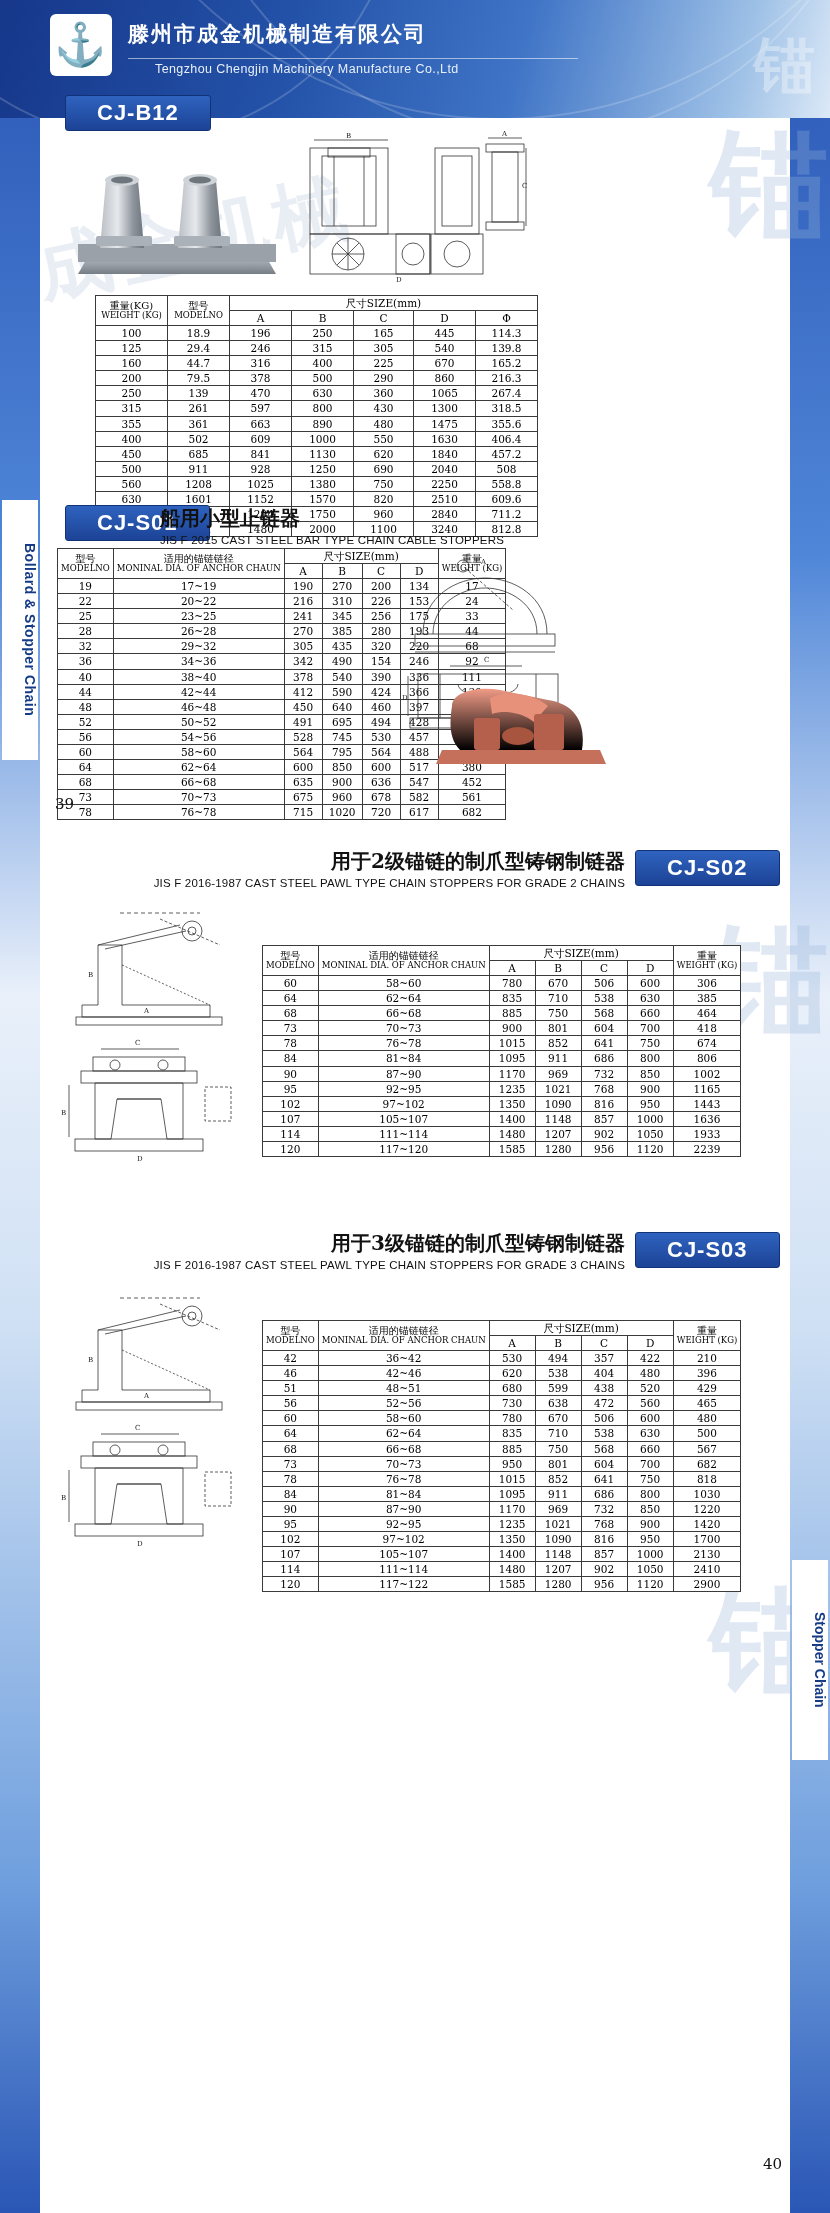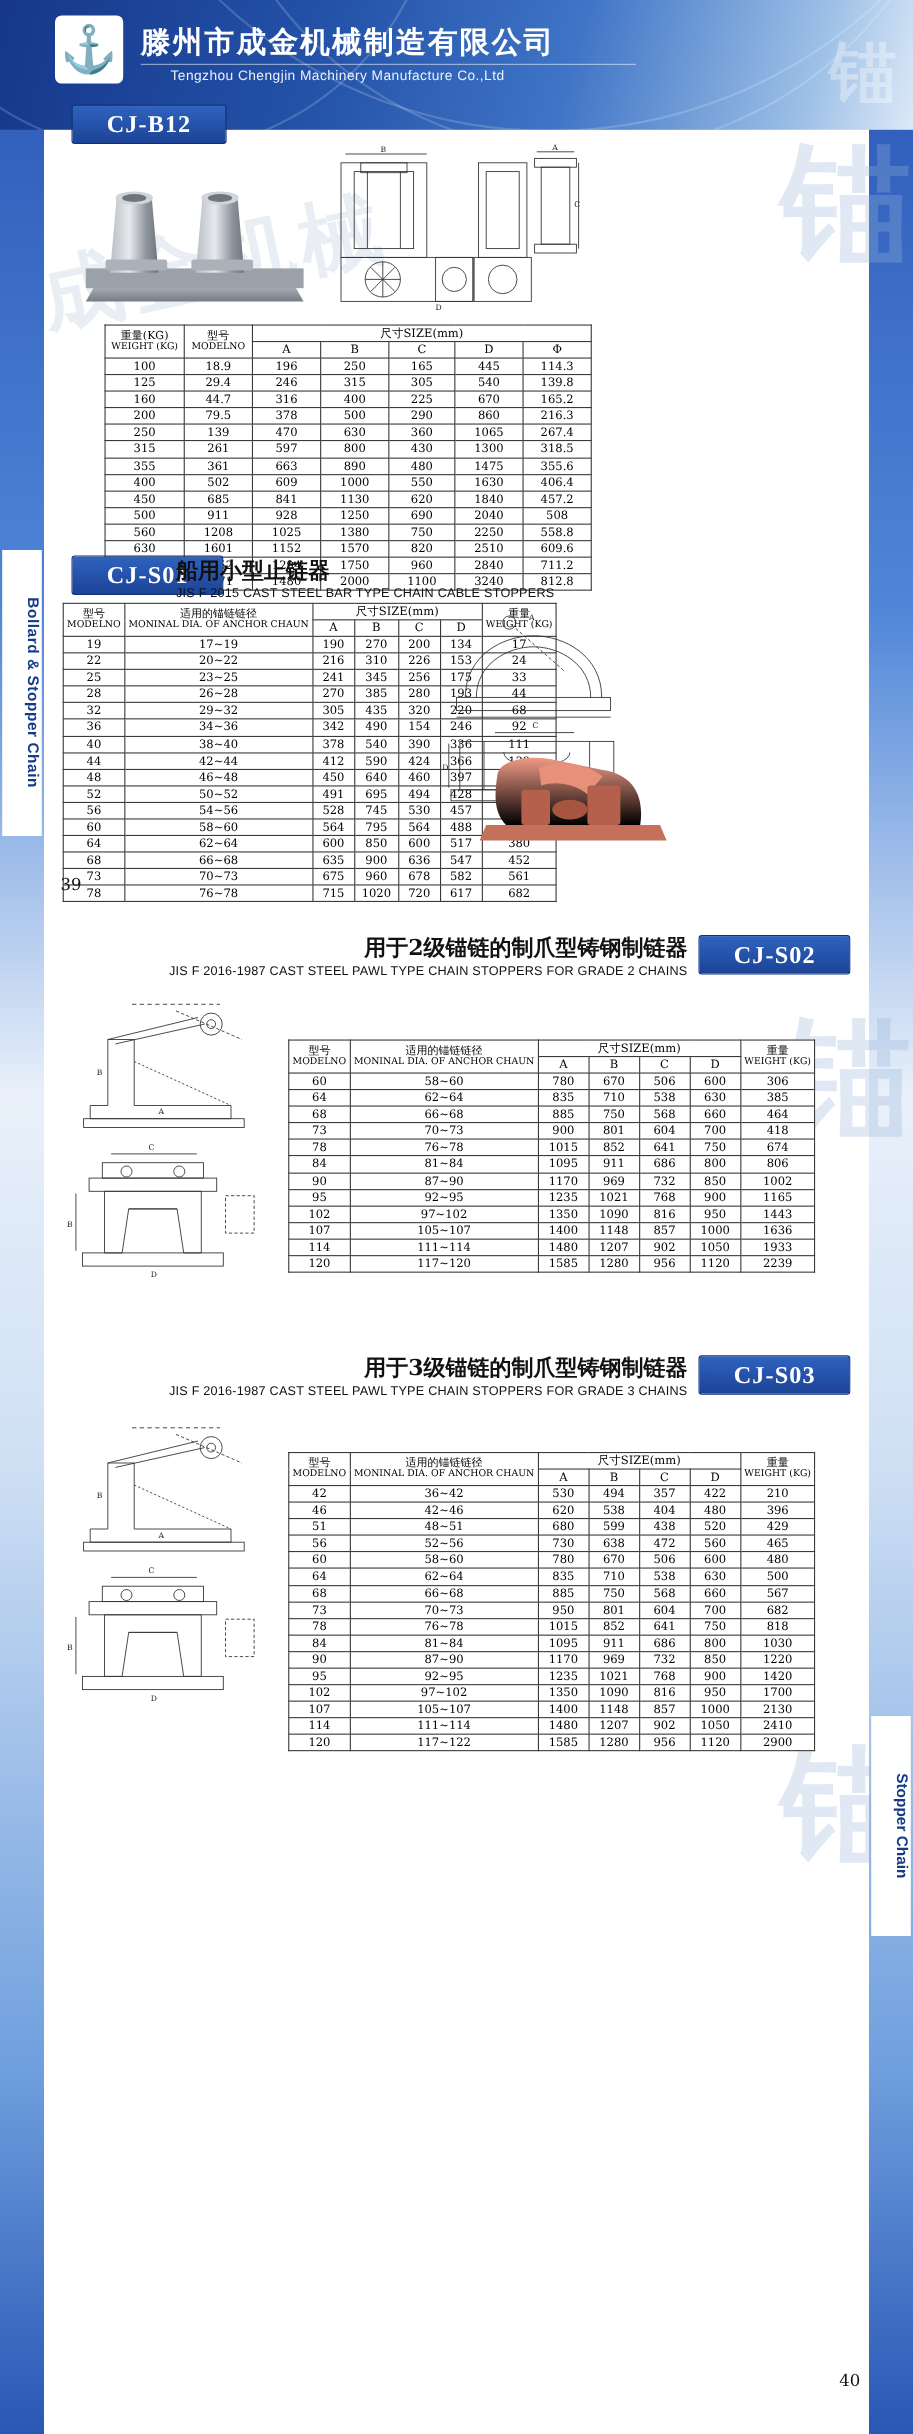--- a/index.html
+++ b/index.html
@@ -57,21 +57,21 @@
   }
   .logo-box {
     position:absolute; left:50px; top:14px; width:62px; height:62px;
     background:#fff; border-radius:6px;
     display:flex; align-items:center; justify-content:center;
   }
   .logo-anchor { font-size:42px; color:#12347f; line-height:1; }
   .company-cn {
     position:absolute; left:128px; top:20px;
     font-family:"DejaVu Serif", serif;
-    font-size:27px; color:#fff; font-weight:bold; letter-spacing:2px;
+    font-size:21px; color:#fff; font-weight:bold; letter-spacing:2px;
   }
   .company-en {
     position:absolute; left:128px; top:62px;
     font-size:12.5px; color:#e8f0fb; letter-spacing:0.4px;margin-left:27px;
   }
   .header-rule {
     position:absolute; left:128px; top:58px; width:450px; height:1px;
     background:rgba(255,255,255,0.55);
   }
   .hdr-anchor-cn {
@@ -99,21 +99,21 @@
     background:#fff; color:#153a86; font-weight:bold; font-size:14px;
     text-align:center; writing-mode: vertical-rl; padding:10px 0;
   }
   .side-tab-2 { top:1560px; height:200px; }
 
   
   .tag {
     display:inline-block;
     background: linear-gradient(180deg,#2f63bf 0%, #1c4396 100%);
     color:#fff; font-weight:bold; font-size:22px;
-    font-family:Liberation Serif, serif;
+    font-family:Liberation Sans, sans-serif;
     padding:4px 31px; border-radius:3px; letter-spacing:1px;
     border:1px solid #123278;
   }
   .sec-title-cn {
     font-family:"DejaVu Serif", serif;
     font-size:20px; font-weight:bold; color:#111;
   }
   .sec-title-en {
     font-size:11.5px; color:#111; letter-spacing:0.2px; margin-top:2px;
   }

